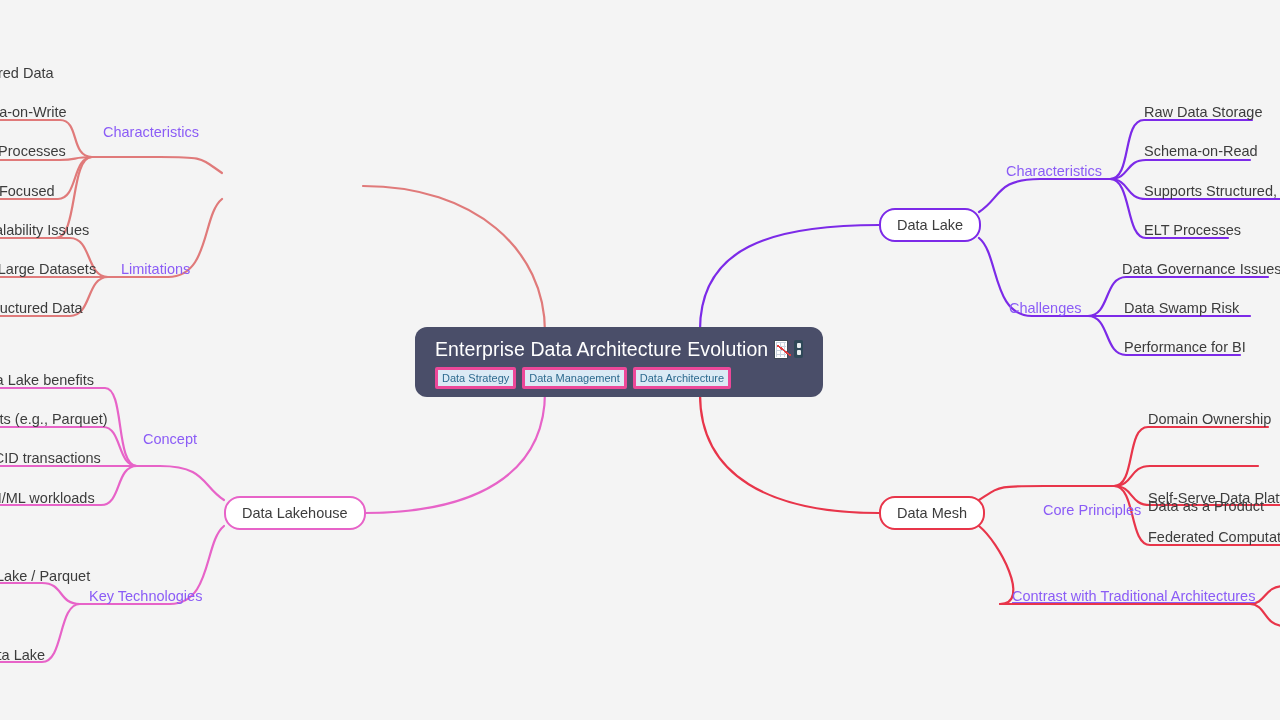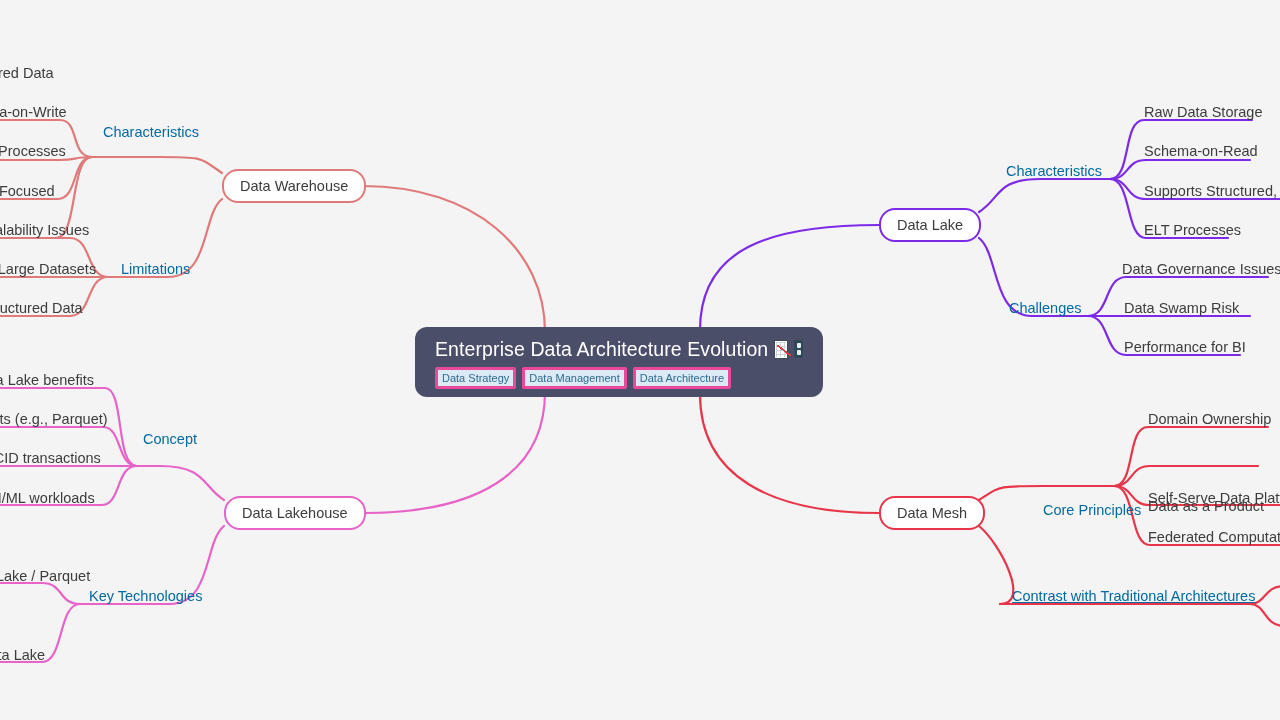--- a/index.html
+++ b/index.html
@@ -121,21 +121,21 @@
     padding: 0 16px;
     box-sizing: border-box;
     color: #3c3c3c;
     font-size: 14.5px;
     white-space: nowrap;
   }
 
   
   .sub-label {
     position: absolute;
-    color: #0369a1;
+    color: #8b5cf6;
     font-size: 14.5px;
     white-space: nowrap;
     line-height: 18px;
   }
   
   .leaf-label {
     position: absolute;
     color: #3c3c3c;
     font-size: 14.5px;
     white-space: nowrap;
@@ -229,23 +229,20 @@
       <span class="chart-glyph"></span>
       <span class="server-glyph"></span>
     </div>
     <div class="root-tags">
       <span class="tag">Data Strategy</span>
       <span class="tag">Data Management</span>
       <span class="tag">Data Architecture</span>
     </div>
   </div>
 
-  <div class="branch-node" style="left:222px; top:169px; border-color:#e07a7a;">
-    <span>Data Warehouse</span>
-  </div>
 
   <div class="branch-node" style="left:224px; top:496px; border-color:#e763c8;">
     <span>Data Lakehouse</span>
   </div>
 
   <div class="branch-node" style="left:879px; top:208px; border-color:#7c2ae8;">
     <span>Data Lake</span>
   </div>
 
   <div class="branch-node" style="left:879px; top:496px; border-color:#e8354a;">

